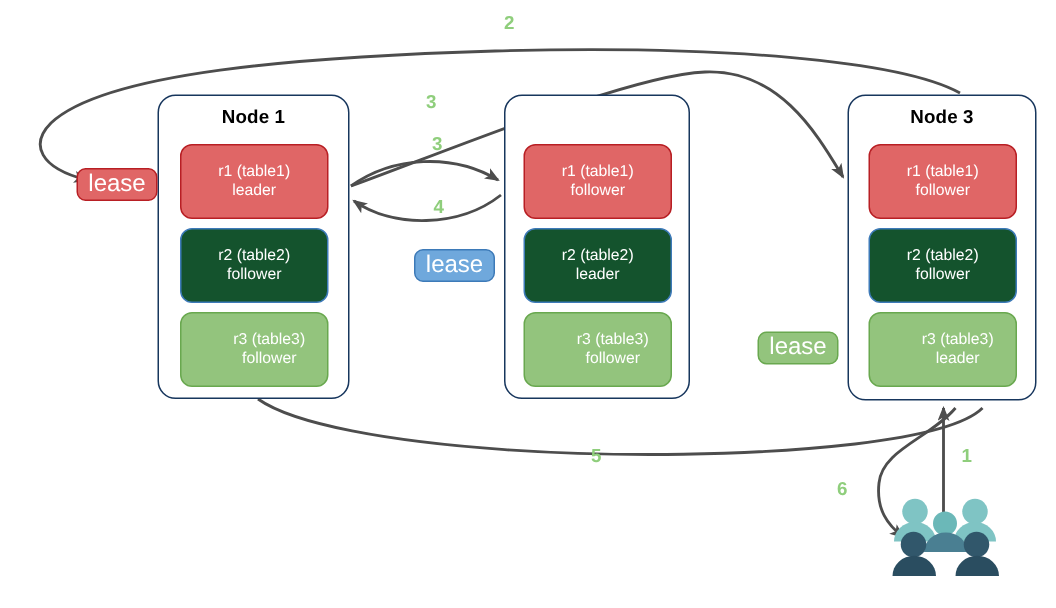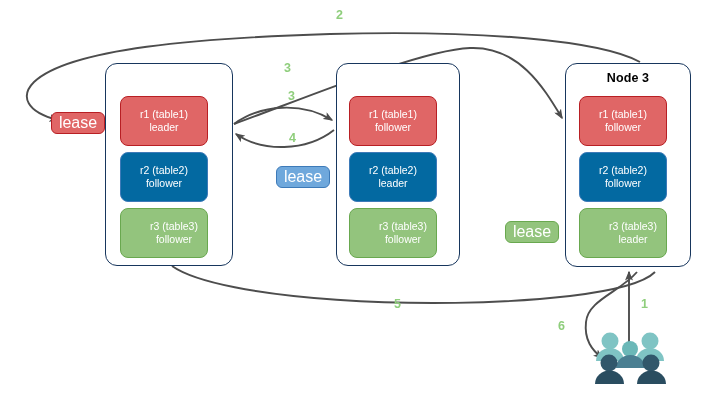--- a/index.html
+++ b/index.html
@@ -28,36 +28,36 @@
     top:7px;
     text-align:center;
     font-size:12.5px;
     font-weight:bold;
     color:#000000;
     letter-spacing:0.1px;
   }
   .replica{
     position:absolute;
     left:14px;
-    width:88px;
+    width:99px;
     height:50px;
     border-radius:8px;
     box-sizing:border-box;
     display:flex;
     flex-direction:column;
     align-items:center;
     justify-content:center;
     color:#ffffff;
     font-size:10.5px;
     line-height:13.5px;
     text-align:center;
   }
   .replica .l1,.replica .l2{display:block;}
   .rep-red{background:#e06666;border:1.4px solid #b81f24;}
-  .rep-blue{background:#0369a1;border:1.4px solid #3d7ab8;}
+  .rep-blue{background:#14532d;border:1.4px solid #3d7ab8;}
   .rep-green{background:#93c47d;border:1.4px solid #69a84f;padding-left:20px;}
 
   .lease{
     position:absolute;
     border-radius:6px;
     box-sizing:border-box;
     display:flex;align-items:center;justify-content:center;
     color:#ffffff;
     font-size:16px;
     z-index:6;
@@ -99,20 +99,21 @@
     <path d="M 334 130 C 306 152 262 152 236 134" fill="none" stroke="#4d4d4d" stroke-width="1.9" marker-end="url(#arw)"></path>
 
     <path d="M 172 266 C 220 300 430 312 570 296 C 620 290 645 282 655 272" fill="none" stroke="#4d4d4d" stroke-width="1.9"></path>
 
     <path d="M 629 352 L 629 272" fill="none" stroke="#4d4d4d" stroke-width="1.9" marker-end="url(#arw)"></path>
 
     <path d="M 637 272 C 620 292 588 300 586 322 C 584 340 592 350 602 358" fill="none" stroke="#4d4d4d" stroke-width="1.9" marker-end="url(#arw)"></path>
   </svg>
 
   <div class="node-box" style="left:105px;top:63px;width:128px;height:203px;">
+    <div class="node-title">Node 1</div>
     <div class="replica rep-red" style="top:32px;">
       <span class="l1">r1 (table1)</span>
       <span class="l2">leader</span>
     </div>
     <div class="replica rep-blue" style="top:88px;">
       <span class="l1">r2 (table2)</span>
       <span class="l2">follower</span>
     </div>
     <div class="replica rep-green" style="top:144px;">
       <span class="l1">r3 (table3)</span>

